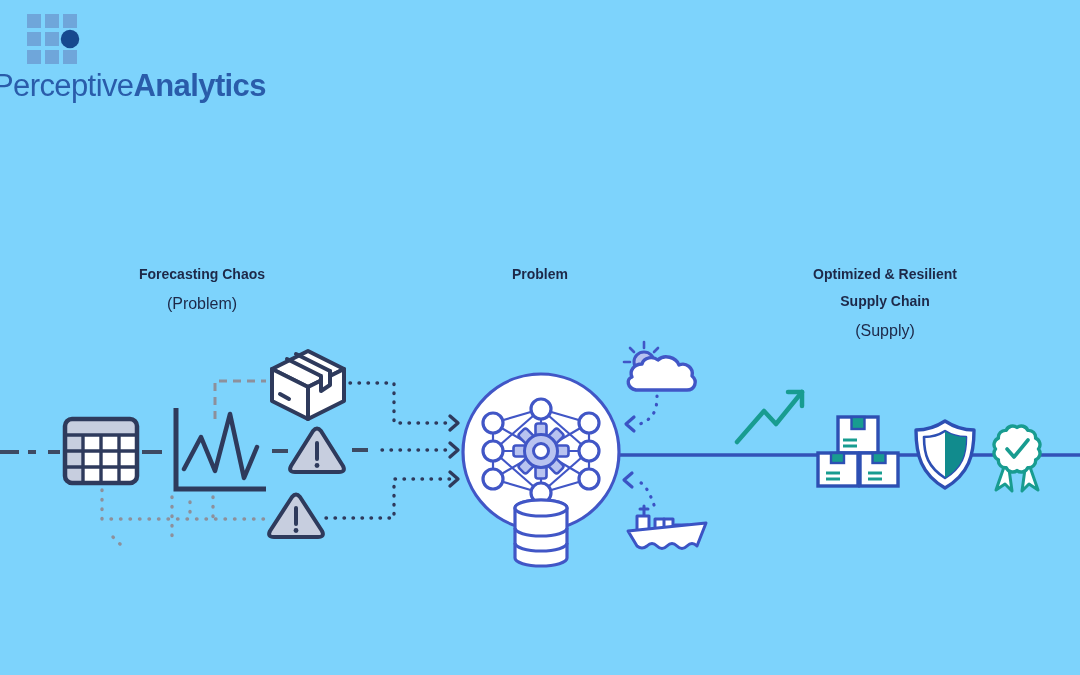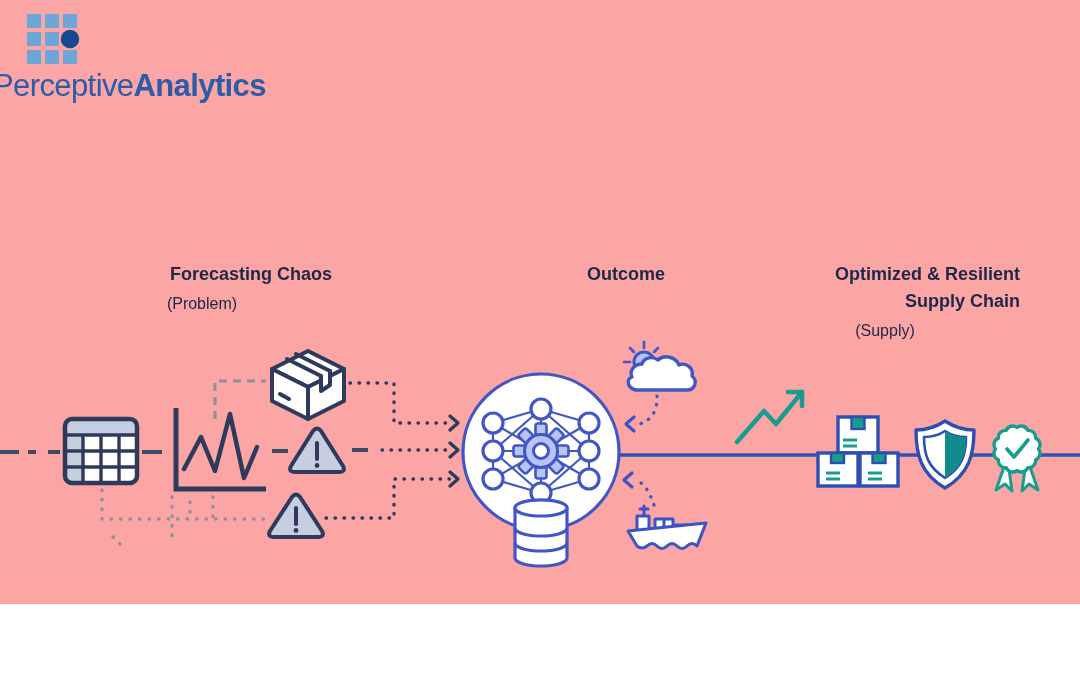--- a/index.html
+++ b/index.html
@@ -1,29 +1,29 @@
 <!DOCTYPE html>
 <html><head>
 <meta charset="utf-8">
 <style>
   html,body{margin:0;padding:0;background:#ffffff;}
-  .stage{position:relative;width:1080px;height:604px;background:#fca5a5;overflow:hidden;
+  .stage{position:relative;width:1080px;height:675px;background:#7dd3fc;overflow:hidden;
          font-family:"Liberation Sans",sans-serif;}
   .diagram-svg{position:absolute;left:0;top:0;}
   
   .logo{position:absolute;left:-7px;top:14px;}
   .logo-grid{display:grid;grid-template-columns:repeat(3,14px);grid-auto-rows:14px;gap:4px;margin-left:34px;}
   .logo-grid .sq{background:#6fa6da;}
   .logo-grid .dot{background:#16498f;border-radius:50%;transform:scale(1.32);}
   .logo-text{margin-top:4px;font-size:31px;color:#2a5caa;letter-spacing:-0.6px;white-space:nowrap;}
   .logo-text .light{font-weight:400;}
   .logo-text .bold{font-weight:700;}
   
   .label{position:absolute;text-align:center;color:#1d2848;}
-  .label .t{font-weight:700;font-size:18px;line-height:27px;text-align:right;}
+  .label .t{font-weight:700;font-size:14px;line-height:27px;}
   .label .s{font-weight:400;font-size:16px;line-height:27px;margin-top:2px;}
   .label-problem{left:72px;top:261px;width:260px;}
   .label-engine{left:415px;top:261px;width:250px;}
   .label-outcome{left:750px;top:261px;width:270px;}
 </style>
 </head>
 <body>
 
 <div class="stage">
 
@@ -243,21 +243,21 @@
       <span class="light">Perceptive</span><span class="bold">Analytics</span>
     </div>
   </div>
 
   <div class="label label-problem">
     <div class="t">Forecasting Chaos</div>
     <div class="s">(Problem)</div>
   </div>
 
   <div class="label label-engine">
-    <div class="t">Outcome</div>
+    <div class="t">Problem</div>
   </div>
 
   <div class="label label-outcome">
     <div class="t">Optimized &amp; Resilient</div>
     <div class="t">Supply Chain</div>
     <div class="s">(Supply)</div>
   </div>
 
 </div>
 

